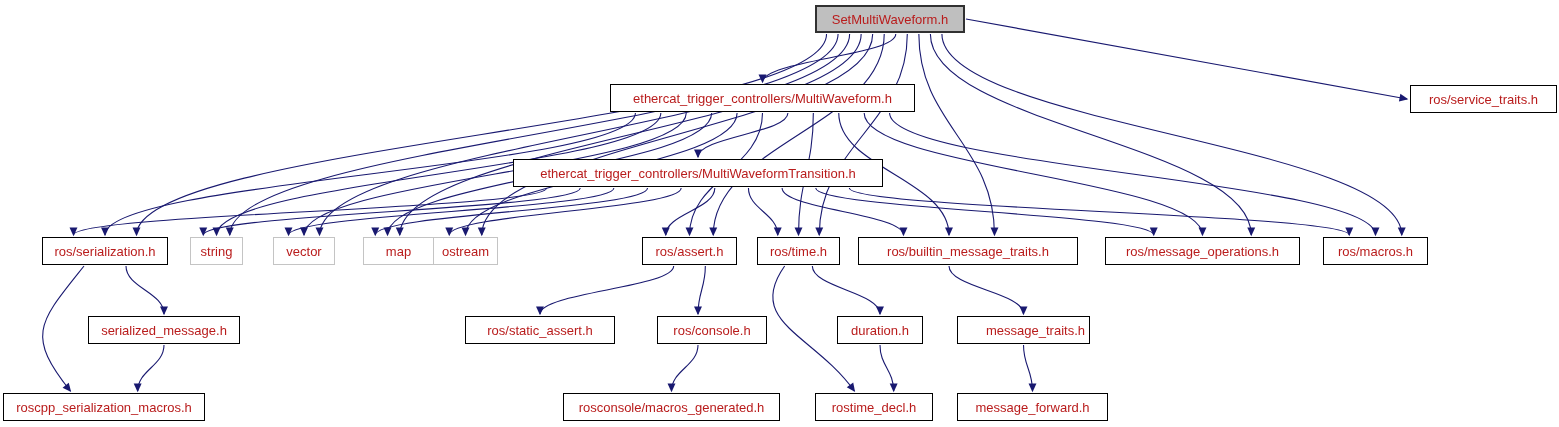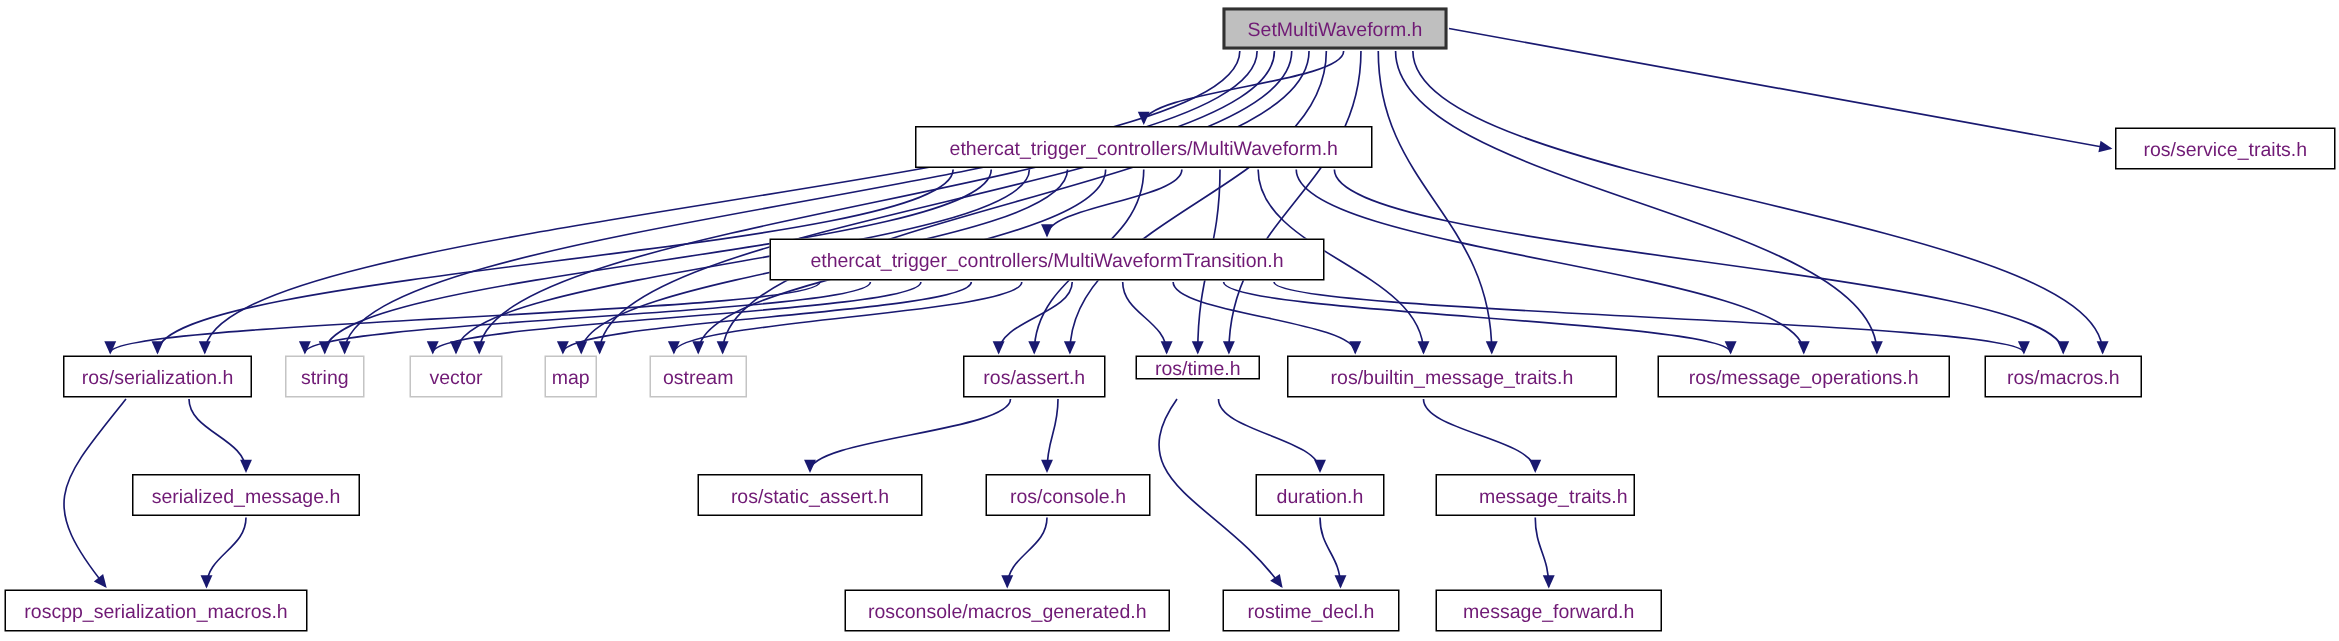--- a/index.html
+++ b/index.html
@@ -23,21 +23,21 @@
     height: 427px;
   }
   .gnode {
     position: absolute;
     box-sizing: border-box;
     display: flex;
     align-items: center;
     justify-content: center;
     white-space: nowrap;
     font-size: 13px;
-    color: #701a75;
+    color: #b91c1c;
     background: #ffffff;
     border: 1px solid #000000;
     overflow: hidden;
   }
   .gnode.root {
     background: #bfbfbf;
     border: 2px solid #313131;
     font-size: 13px;
   }
   .gnode.plain {
@@ -102,24 +102,24 @@
       <path d="M949,266 C949,287.6 1023.5,292.4 1023.5,314" fill="none" stroke="#191970" stroke-width="1.1" marker-end="url(#arrow)"></path>
       <path d="M1023.5,345 C1023.5,365.7 1032.5,370.3 1032.5,391" fill="none" stroke="#191970" stroke-width="1.1" marker-end="url(#arrow)"></path>
     </svg>
   <div id="node-layer">
       <div class="gnode root" style="left: 815px; top: 5px; width: 150px; height: 28px;">SetMultiWaveform.h</div>
       <div class="gnode link" style="left: 610px; top: 84px; width: 305px; height: 28px;">ethercat_trigger_controllers/MultiWaveform.h</div>
       <div class="gnode link" style="left: 513px; top: 159px; width: 370px; height: 28px;">ethercat_trigger_controllers/MultiWaveformTransition.h</div>
       <div class="gnode link" style="left: 42px; top: 237px; width: 126px; height: 28px;">ros/serialization.h</div>
       <div class="gnode plain" style="left: 190px; top: 237px; width: 53px; height: 28px;">string</div>
       <div class="gnode plain" style="left: 273px; top: 237px; width: 62px; height: 28px;">vector</div>
-      <div class="gnode plain" style="left: 363px; top: 237px; width: 35px; height: 28px; text-align: right;">map</div>
+      <div class="gnode plain" style="left: 363px; top: 237px; width: 71px; height: 28px; text-align: right;">map</div>
       <div class="gnode plain" style="left: 433px; top: 237px; width: 65px; height: 28px;">ostream</div>
       <div class="gnode link" style="left: 642px; top: 237px; width: 95px; height: 28px;">ros/assert.h</div>
-      <div class="gnode link" style="left: 757px; top: 237px; width: 83px; height: 16px; text-align: center;">ros/time.h</div>
+      <div class="gnode link" style="left: 757px; top: 237px; width: 83px; height: 28px; text-align: center;">ros/time.h</div>
       <div class="gnode link" style="left: 858px; top: 237px; width: 220px; height: 28px;">ros/builtin_message_traits.h</div>
       <div class="gnode link" style="left: 1105px; top: 237px; width: 195px; height: 28px; text-align: center;">ros/message_operations.h</div>
       <div class="gnode link" style="left: 1323px; top: 237px; width: 105px; height: 28px;">ros/macros.h</div>
       <div class="gnode link" style="left: 1410px; top: 85px; width: 147px; height: 28px;">ros/service_traits.h</div>
       <div class="gnode link" style="left: 88px; top: 316px; width: 152px; height: 28px;">serialized_message.h</div>
       <div class="gnode link" style="left: 465px; top: 316px; width: 150px; height: 28px;">ros/static_assert.h</div>
       <div class="gnode link" style="left: 643px; top: 316px; width: 110px; height: 28px; margin-left: 14px;">ros/console.h</div>
       <div class="gnode link" style="left: 837px; top: 316px; width: 86px; height: 28px;">duration.h</div>
       <div class="gnode link" style="left: 957px; top: 316px; width: 133px; height: 28px; padding-left: 24px;">message_traits.h</div>
       <div class="gnode link" style="left: 3px; top: 393px; width: 202px; height: 28px;">roscpp_serialization_macros.h</div>

